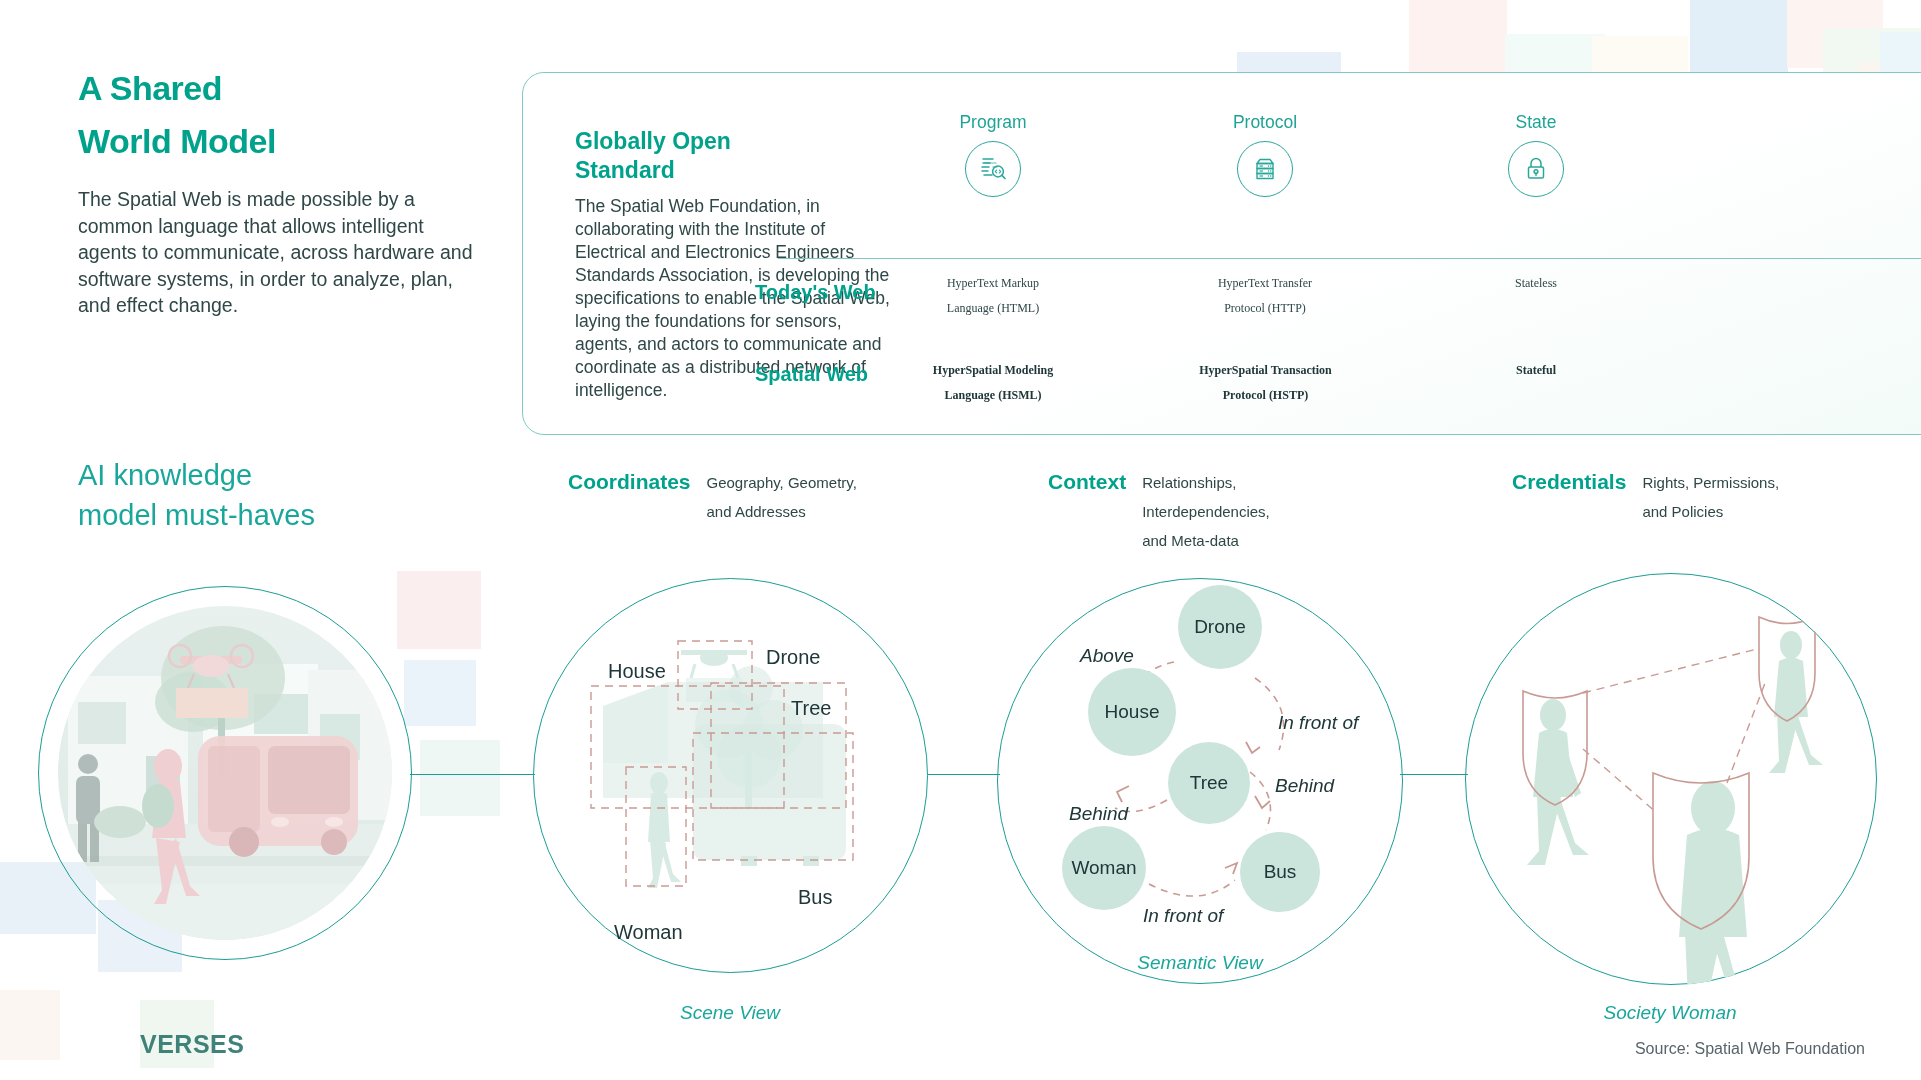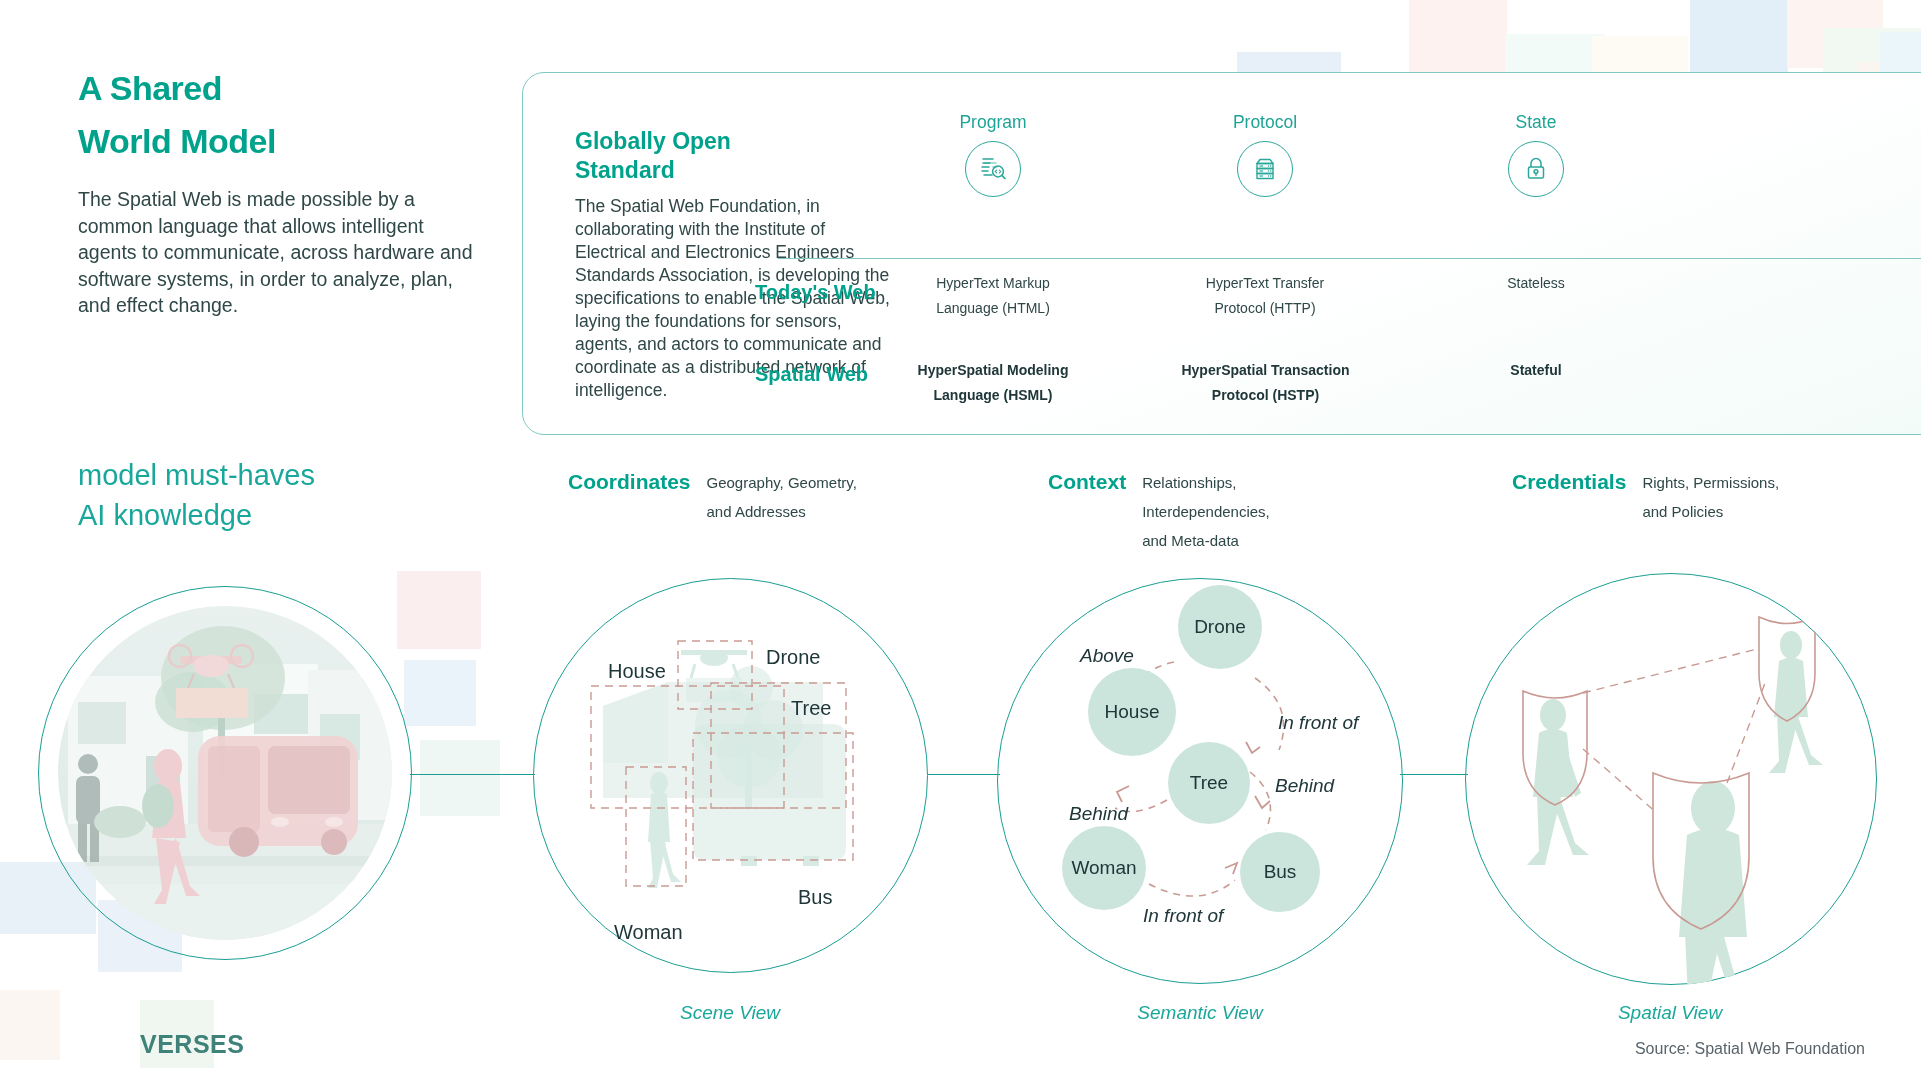--- a/index.html
+++ b/index.html
@@ -66,21 +66,21 @@
     display: flex; align-items: center; justify-content: center;
     position: relative; z-index: 3;
   }
 
   
   .rowlabel {
     position: absolute; color: #00a28c; font-size: 20px; font-weight: 700;
   }
   .cell {
     position: absolute; width: 240px; text-align: center;
-    color: #2f4747; font-size: 14px; line-height: 25px;
+    color: #2f4747; font-size: 12px; line-height: 25px; font-family: Liberation Serif, serif;
   }
   .cell.bold { font-weight: 700; color:#20373a; }
 
   
   #musthaves {
     position: absolute; left: 78px; top: 455px; width: 380px;
     color: #1aa79b; font-size: 29px; line-height: 40px; font-weight: 400;
   }
   .colhead { position: absolute; }
   .colhead .k {
@@ -233,22 +233,22 @@
       <div class="cell bold" style="left:350px;top:285px;white-space:pre-line;">HyperSpatial Modeling
 Language (HSML)</div>
       <div class="cell bold" style="left:615px;top:285px;width:255px;white-space:pre-line;">HyperSpatial Transaction
 Protocol (HSTP)</div>
       <div class="cell bold" style="left:893px;top:285px;white-space:pre-line;">Stateful</div>
 
     </div>
   </div>
 
   <div id="musthaves">
+    <div>AI knowledge</div>
     <div>model must-haves</div>
-    <div>AI knowledge</div>
   </div>
 
   <div class="colhead" style="left:568px;top:468px;display:flex;gap:16px;">
     <div class="k">Coordinates</div>
     <div class="v" style="white-space:pre-line;">Geography, Geometry,
 and Addresses</div>
   </div>
   <div class="colhead" style="left:1048px;top:468px;display:flex;gap:16px;">
     <div class="k">Context</div>
     <div class="v" style="white-space:pre-line;">Relationships,
@@ -405,21 +405,21 @@
   <div class="node" style="left:1088px;top:668px;width:88px;height:88px;">House</div>
   <div class="node" style="left:1168px;top:742px;width:82px;height:82px;">Tree</div>
   <div class="node" style="left:1062px;top:826px;width:84px;height:84px;">Woman</div>
   <div class="node" style="left:1240px;top:832px;width:80px;height:80px;">Bus</div>
 
   <div class="rel" style="left:1080px;top:645px;">Above</div>
   <div class="rel" style="left:1278px;top:712px;">In front of</div>
   <div class="rel" style="left:1275px;top:775px;">Behind</div>
   <div class="rel" style="left:1069px;top:803px;">Behind</div>
   <div class="rel" style="left:1143px;top:905px;">In front of</div>
-  <div class="viewlabel" style="left:1050px;top:1002px;">Semantic View</div>
+  <div class="viewlabel" style="left:1050px;top:952px;">Semantic View</div>
 
   <div class="bigcircle" style="left:1465px;top:573px;width:412px;height:412px;"></div>
   <div style="position:absolute;left:1465px;top:573px;width:412px;height:412px;overflow:hidden;border-radius:50%;">
     <svg width="412" height="412" viewBox="0 0 412 412">
       <g fill="none" stroke="#c99a93" stroke-width="1.4" stroke-dasharray="8 6">
         <line x1="118" y1="120" x2="292" y2="76"></line>
         <line x1="118" y1="176" x2="192" y2="240"></line>
         <line x1="262" y1="210" x2="300" y2="110"></line>
       </g>
 
@@ -442,20 +442,20 @@
         <path d="M258 360 l22 80 18 16 h-22 l-28 -88 z"></path>
       </g>
 
       <g fill="none" stroke="#c99a93" stroke-width="1.6">
         <path d="M58 118 q32 14 64 0 v62 q0 38 -32 52 q-32 -14 -32 -52 z"></path>
         <path d="M294 44 q28 13 56 0 v56 q0 34 -28 48 q-28 -14 -28 -48 z"></path>
         <path d="M188 200 q48 20 96 0 v84 q0 52 -48 72 q-48 -20 -48 -72 z"></path>
       </g>
     </svg>
   </div>
-  <div class="viewlabel" style="left:1520px;top:1002px;">Spatial View</div>
+  <div class="viewlabel" style="left:1520px;top:1002px;">Society Woman</div>
 
   <div id="verses">
     <span>VERSES</span>
   </div>
   <div id="source">Source: Spatial Web Foundation</div>
 
 </div>
 
 </body></html>

